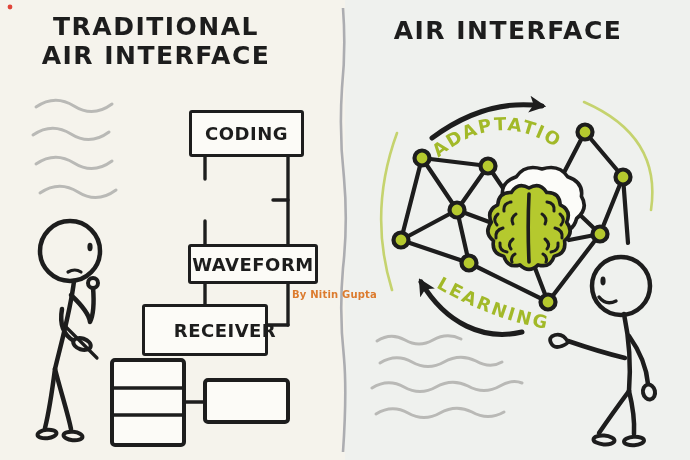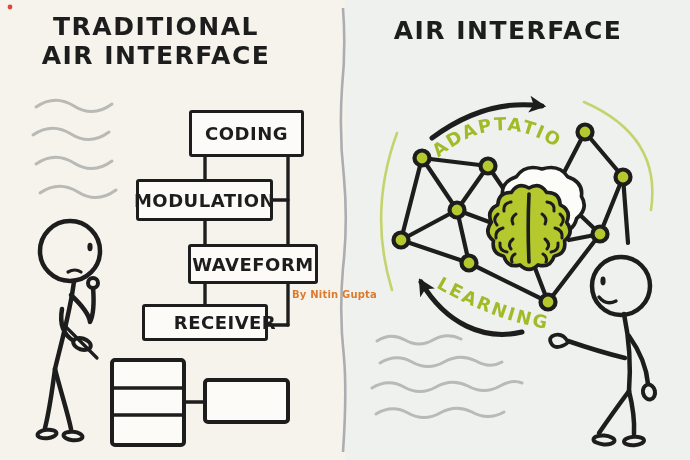--- a/index.html
+++ b/index.html
@@ -33,21 +33,21 @@
   .title{position:absolute;text-align:center;color:var(--ink);font-weight:700;
          font-size:25px;line-height:29px;letter-spacing:1.5px;white-space:nowrap;}
   #title-left{left:26px;top:12px;width:260px;}
   #title-right{left:386px;top:16px;width:244px;}
   .fbox{position:absolute;box-sizing:border-box;border:3.5px solid var(--ink);border-radius:3px;
         background:var(--box-fill);display:flex;align-items:center;justify-content:center;
         color:var(--ink);font-weight:700;font-size:18px;letter-spacing:0.5px;}
   #fbox-0{left:148px;top:110px;width:115px;height:47px;margin-left:41px;}
   #fbox-1{left:136px;top:179px;width:137px;height:42px;}
   #fbox-2{left:140px;top:244px;width:130px;height:40px;margin-left:48px;}
-  #fbox-3{left:142px;top:304px;width:126px;height:37px;padding-left:40px;}
+  #fbox-3{left:142px;top:304px;width:126px;height:52px;padding-left:40px;}
   #credit{position:absolute;left:292px;top:289px;color:var(--orange);
           font-weight:700;font-size:10px;letter-spacing:0.2px;white-space:nowrap;}
 </style>
 </head>
 <body>
 
 <div id="stage">
 
   <svg id="art" width="690" height="460" viewBox="0 0 690 460" xmlns="http://www.w3.org/2000/svg" xmlns:xlink="http://www.w3.org/1999/xlink">
 
@@ -194,18 +194,17 @@
 
   <div class="title" id="title-left">
     <div>TRADITIONAL</div>
     <div>AIR INTERFACE</div>
   </div>
   <div class="title" id="title-right">
     <div>AIR INTERFACE</div>
   </div>
 
   <div class="fbox" id="fbox-0">CODING</div>
-  <div class="fbox" id="fbox-1">MODULATION</div>
   <div class="fbox" id="fbox-2">WAVEFORM</div>
   <div class="fbox" id="fbox-3">RECEIVER</div>
 
   <div id="credit">By Nitin Gupta</div>
 </div>
 
 </body></html>

